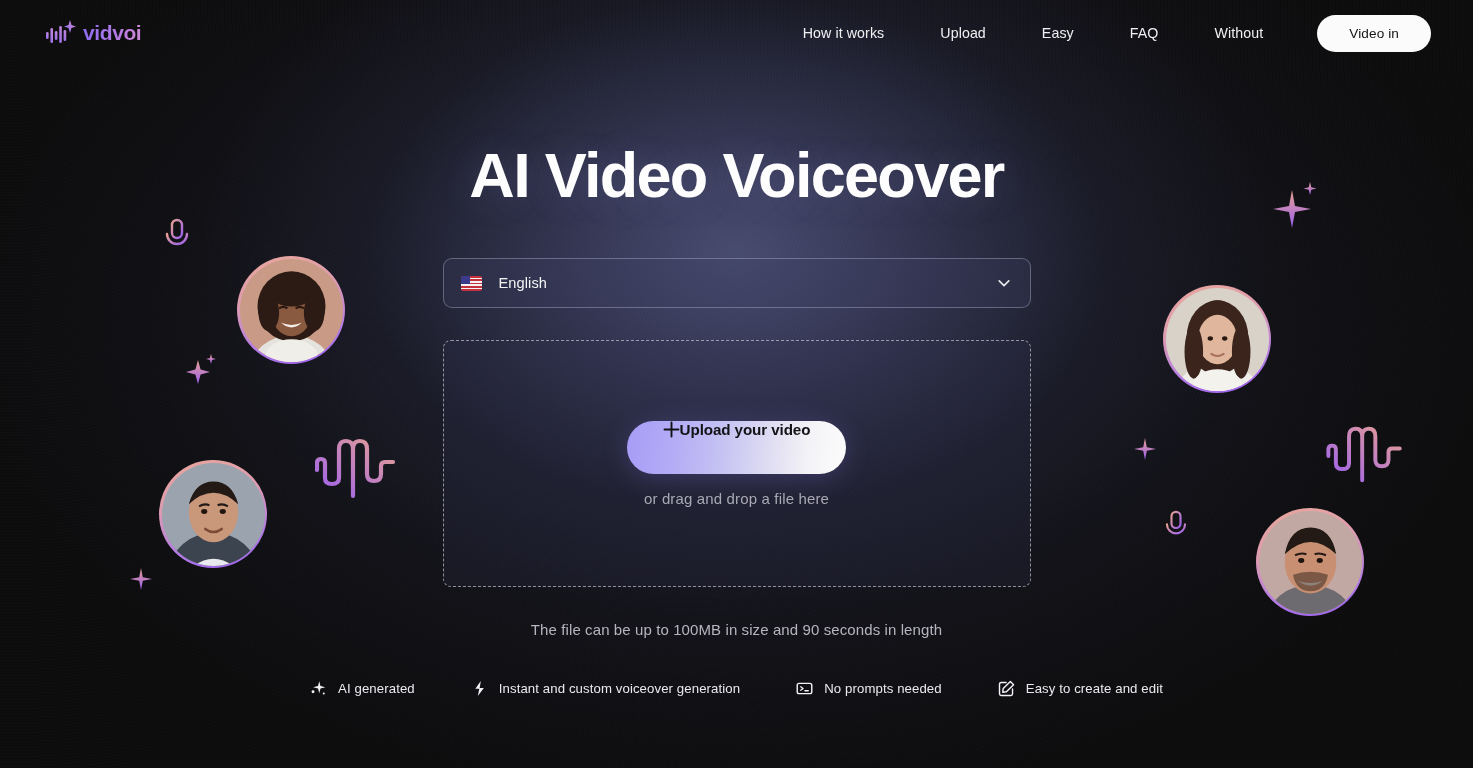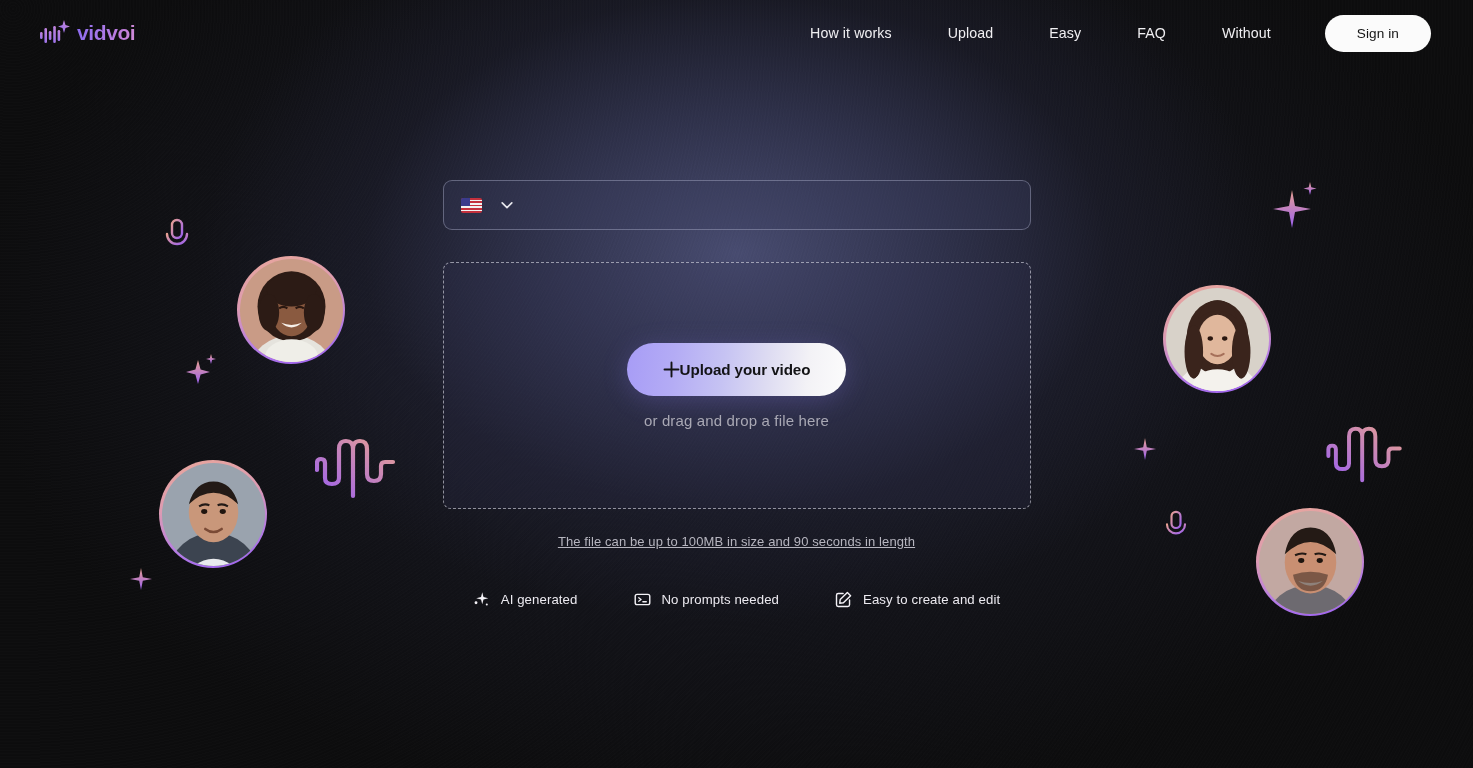--- a/index.html
+++ b/index.html
@@ -29,21 +29,21 @@
   #bg-noise {
     position:absolute; inset:0; z-index:1;
     opacity:.30; pointer-events:none;
     background-image:
       repeating-radial-gradient(circle at 13px 9px, rgba(255,255,255,.035) 0 1px, transparent 1px 3px),
       repeating-radial-gradient(circle at 4px 19px, rgba(0,0,0,.05) 0 1px, transparent 1px 4px);
   }
 
   
   #header {
-    position:absolute; top:0; left:0; right:0; height:66px;
+    position:absolute; top:0; left:6px; right:0; height:66px;
     display:flex; align-items:center;
     padding:0 42px 0 40px;
     z-index:40;
   }
   #logo { display:flex; align-items:center; gap:7px; }
   #logo-text {
     font-size:21px; font-weight:700; letter-spacing:-0.4px;
     background:linear-gradient(95deg,#8d6bf0 0%,#a678ea 40%,#c07ddd 75%,#d08bd6 100%);
     -webkit-background-clip:text; background-clip:text;
     -webkit-text-fill-color:transparent; color:transparent;
@@ -112,35 +112,35 @@
   #dropzone {
     margin-top:32px;
     width:588px; height:247px;
     border:1px dashed rgba(216,216,228,.62);
     border-radius:8px;
     background:rgba(49,51,80,.22);
     display:flex; flex-direction:column;
     align-items:center; justify-content:center;
   }
   #upload-button {
-    display:flex; align-items:center; justify-content:center; 
+    display:flex; justify-content:center; 
     height:53px; padding:0 36px;
     border:none; border-radius:30px; cursor:pointer;
     font-family:inherit;
     background:linear-gradient(96deg,#a79cf6 0%,#b4acf5 22%,#c6c3f3 44%,#dedcf2 64%,#f3f2f6 82%,#fcfcfc 100%);
     color:#131316; font-size:15.2px; font-weight:600; letter-spacing:-.1px;
     box-shadow:0 4px 26px rgba(140,120,240,.24);
   }
   #upload-plus { width:17px; height:17px; flex:none; display:block; }
   #drag-hint {
     margin-top:16px; font-size:15px; color:#a9a8b4; letter-spacing:.15px;
   }
 
   #file-limit {
-    margin-top:25px; font-size:13px; color:#b6b5bf; letter-spacing:.1px;text-decoration:underline;
+    margin-top:34px; font-size:15px; color:#b6b5bf; letter-spacing:.1px;
   }
 
   
   #features {
     margin-top:42px;
     display:flex; align-items:flex-start; gap:0;
   }
   .feature { display:flex; align-items:center; gap:11px; padding:0 28px; }
   .feature-icon { width:17px; height:17px; flex:none; display:block; }
   .feature-label { font-size:13.2px; color:#eceaf0; letter-spacing:.1px; white-space:nowrap; }
@@ -351,31 +351,33 @@
     </svg>
     <span id="logo-text">vidvoi</span>
   </div>
 
   <nav id="nav">
     <a class="nav-link" href="#">How it works</a>
     <a class="nav-link" href="#">Upload</a>
     <a class="nav-link" href="#">Easy</a>
     <a class="nav-link" href="#">FAQ</a>
     <a class="nav-link" href="#">Without</a>
-    <button id="signin-button">Sign in</button>
+    <button id="signin-button">Video in</button>
   </nav>
 </header>
 
 <main id="hero">
 
   <h1 id="headline">
+    <span class="hl-line">AI Video Voiceover</span>
   </h1>
 
   <div id="lang-select">
     <span id="lang-flag"></span>
+    <span id="lang-label">English</span>
     <svg width="16" height="16" viewBox="0 0 16 16" fill="none">
       <path d="M3.2 5.8 L8 10.6 L12.8 5.8" stroke="#e6e6ec" stroke-width="1.7" stroke-linecap="round" stroke-linejoin="round"></path>
     </svg>
   </div>
 
   <div id="dropzone">
     <button id="upload-button">
       <svg id="upload-plus" viewBox="0 0 17 17" fill="none">
         <path d="M8.5 1.5 V15.5 M1.5 8.5 H15.5" stroke="#131316" stroke-width="1.9" stroke-linecap="round"></path>
       </svg>
@@ -390,20 +392,26 @@
 
     <div class="feature">
       <svg class="feature-icon" viewBox="0 0 18 18" fill="none">
         <path d="M9.8 1.2 L11.1 6.3 L16.2 7.6 L11.1 8.9 L9.8 14 L8.5 8.9 L3.4 7.6 L8.5 6.3 Z" fill="#f4f2f7"></path>
         <circle cx="3.2" cy="12.4" r="1.5" fill="#f4f2f7"></circle>
         <circle cx="14.6" cy="14.3" r="1.1" fill="#f4f2f7"></circle>
       </svg>
       <span class="feature-label">AI generated</span>
     </div>
 
+    <div class="feature">
+      <svg class="feature-icon" viewBox="0 0 18 18" fill="none">
+        <path d="M10.4 1 L4.6 9.2 H8.8 L7.2 17 L13.6 8.4 H9.2 Z" fill="#f4f2f7"></path>
+      </svg>
+      <span class="feature-label">Instant and custom voiceover generation</span>
+    </div>
 
     <div class="feature">
       <svg class="feature-icon" viewBox="0 0 18 18" fill="none">
         <rect x="1.3" y="3.6" width="15.4" height="10.8" rx="2" stroke="#f4f2f7" stroke-width="1.5"></rect>
         <path d="M5 7.2 L7.5 9 L5 10.8" stroke="#f4f2f7" stroke-width="1.4" stroke-linecap="round" stroke-linejoin="round"></path>
         <path d="M9.4 11.4 H13" stroke="#f4f2f7" stroke-width="1.4" stroke-linecap="round"></path>
       </svg>
       <span class="feature-label">No prompts needed</span>
     </div>
 

